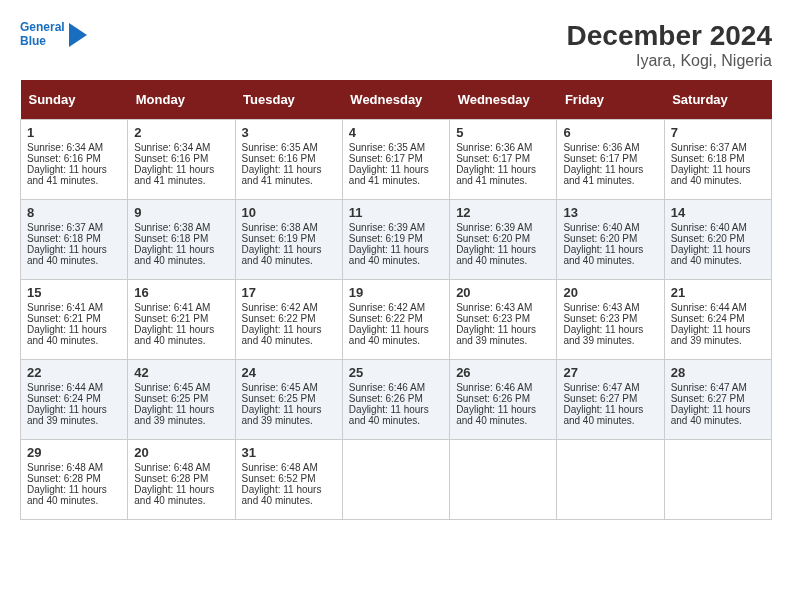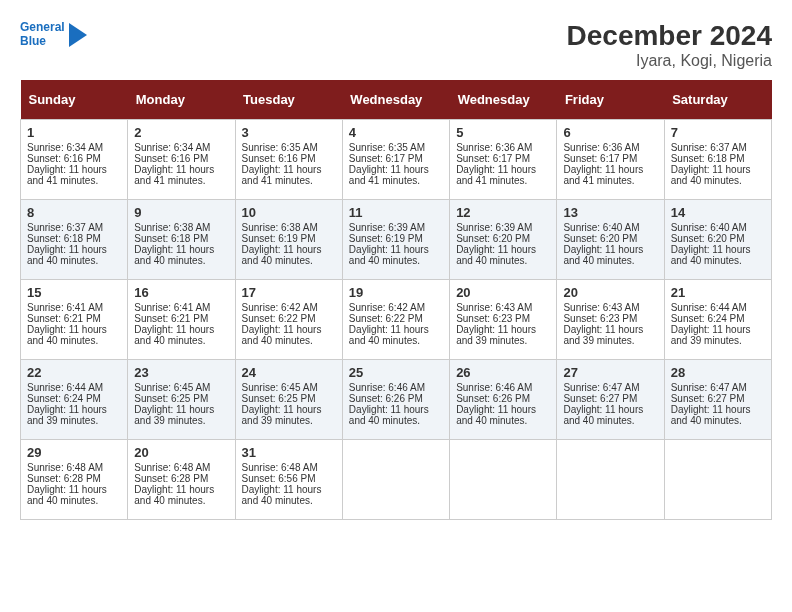--- a/index.html
+++ b/index.html
@@ -251,21 +251,21 @@
       </td>
       </tr>
       <tr>
         <td>
         <span class="day-num">22</span>
         <span>Sunrise: 6:44 AM</span><br>
         <span>Sunset: 6:24 PM</span><br>
         <span>Daylight: 11 hours and 39 minutes.</span>
       </td>
         <td>
-        <span class="day-num">23</span>
+        <span class="day-num">42</span>
         <span>Sunrise: 6:45 AM</span><br>
         <span>Sunset: 6:25 PM</span><br>
         <span>Daylight: 11 hours and 39 minutes.</span>
       </td>
         <td>
         <span class="day-num">24</span>
         <span>Sunrise: 6:45 AM</span><br>
         <span>Sunset: 6:25 PM</span><br>
         <span>Daylight: 11 hours and 39 minutes.</span>
       </td>
@@ -303,21 +303,21 @@
       </td>
         <td>
         <span class="day-num">20</span>
         <span>Sunrise: 6:48 AM</span><br>
         <span>Sunset: 6:28 PM</span><br>
         <span>Daylight: 11 hours and 40 minutes.</span>
       </td>
         <td>
         <span class="day-num">31</span>
         <span>Sunrise: 6:48 AM</span><br>
-        <span>Sunset: 6:56 PM</span><br>
+        <span>Sunset: 6:52 PM</span><br>
         <span>Daylight: 11 hours and 40 minutes.</span>
       </td>
         <td class="empty-cell"></td>
         <td class="empty-cell"></td>
         <td class="empty-cell"></td>
         <td class="empty-cell"></td>
       </tr>
     </tbody>
 </table>
 

